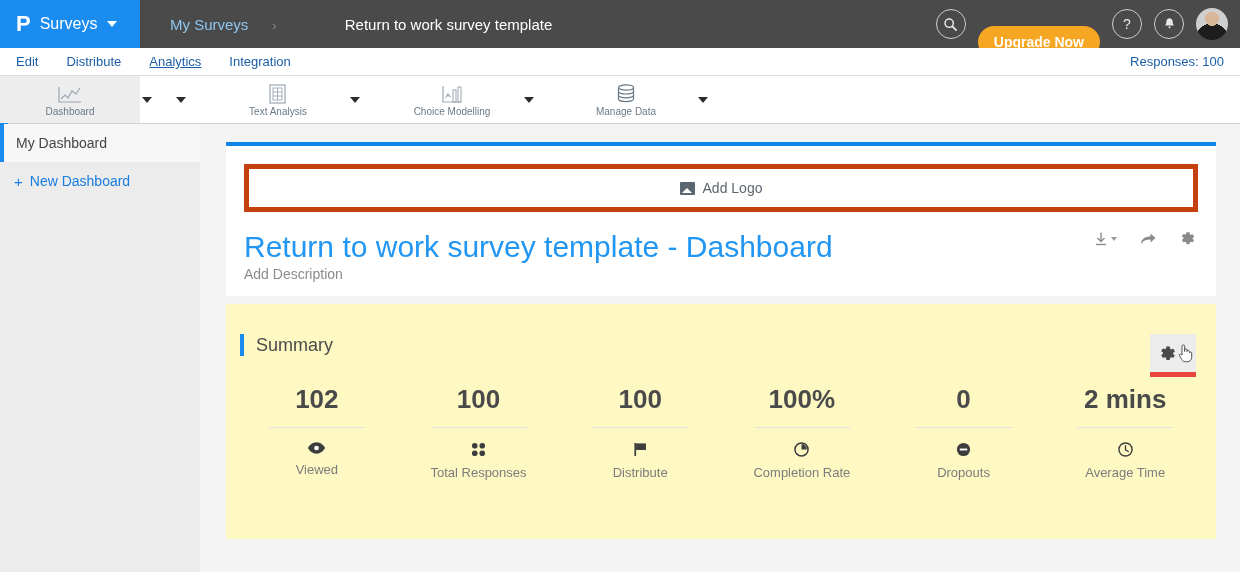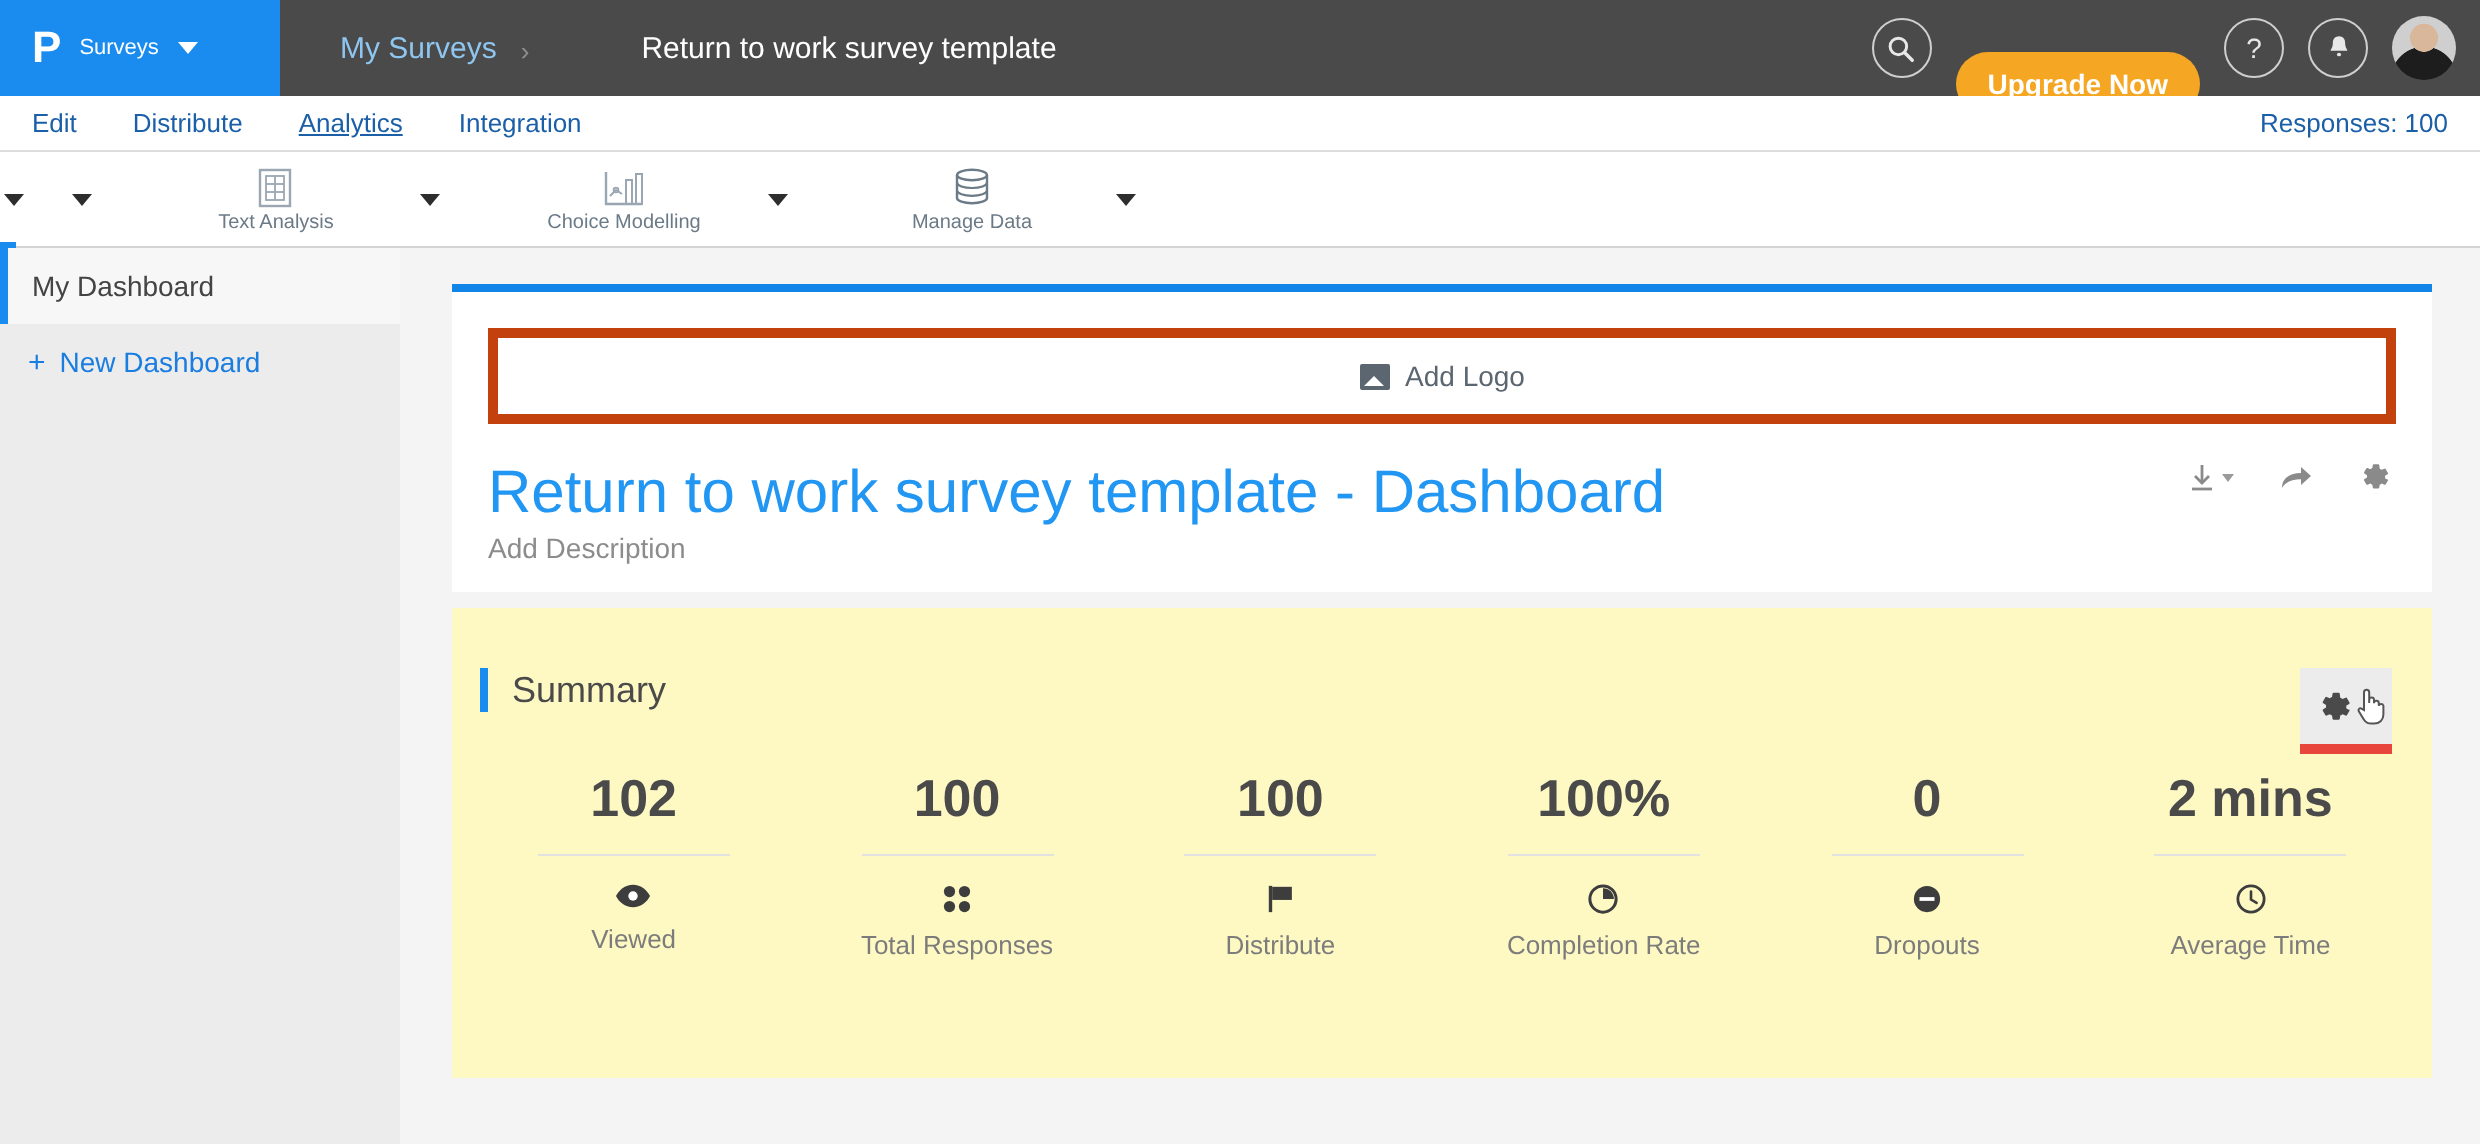--- a/index.html
+++ b/index.html
@@ -20,29 +20,29 @@
   .brand {
     width: 140px; height: 48px;
     background: #1a8cf0;
     display: flex; align-items: center; gap: 10px;
     padding-left: 16px;
   }
   .brand-logo {
     font-size: 22px; font-weight: bold; color: #fff;
     line-height: 1; letter-spacing: -1px;
   }
-  .brand-name { color: #fff; font-size: 11px; }
+  .brand-name { color: #fff; font-size: 16px; }
   .brand-caret {
     width: 0; height: 0;
     border-left: 5px solid transparent;
     border-right: 5px solid transparent;
     border-top: 6px solid #fff;
   }
   .breadcrumb {
-    display: flex; align-items: flex-end; gap: 12px;
+    display: flex; align-items: flex-end; gap: 24px;
     padding-left: 30px; font-size: 15px;
   }
   .crumb-parent { color: #8fc6ef; }
   .crumb-sep { color: #8e8e8e; font-size: 13px; }
   .crumb-current { color: #ffffff; font-size: 15px; margin-left: 44px; }
 
   .topbar-right {
     position: absolute; right: 12px; top: 0; height: 48px;
     display: flex; align-items: center; gap: 12px;
   }
@@ -281,20 +281,29 @@
   <span class="navtab">Distribute</span>
   <span class="navtab active">Analytics</span>
   <span class="navtab">Integration</span>
   <span class="responses">Responses: 100</span>
 </div>
 
 <div class="toolbar">
   <div class="toolbar-accent"></div>
 
   <div class="tool-item">
+    <div class="tool-btn selected">
+      <span class="tool-ico">
+        <svg width="26" height="20" viewBox="0 0 26 20">
+          <path d="M2 2v15h22" stroke="#9aa6b2" stroke-width="1.2" fill="none"></path>
+          <path d="M4 14l4-4 3 3 4-7 4 3 4-6" stroke="#9aa6b2" stroke-width="1.2" fill="none"></path>
+        </svg>
+      </span>
+      <span class="tool-label">Dashboard</span>
+    </div>
     <span class="tool-caret"></span>
   </div>
 
   <div class="tool-item">
     <span class="tool-caret"></span>
   </div>
 
   <div class="tool-item">
     <div class="tool-btn">
       <span class="tool-ico">

